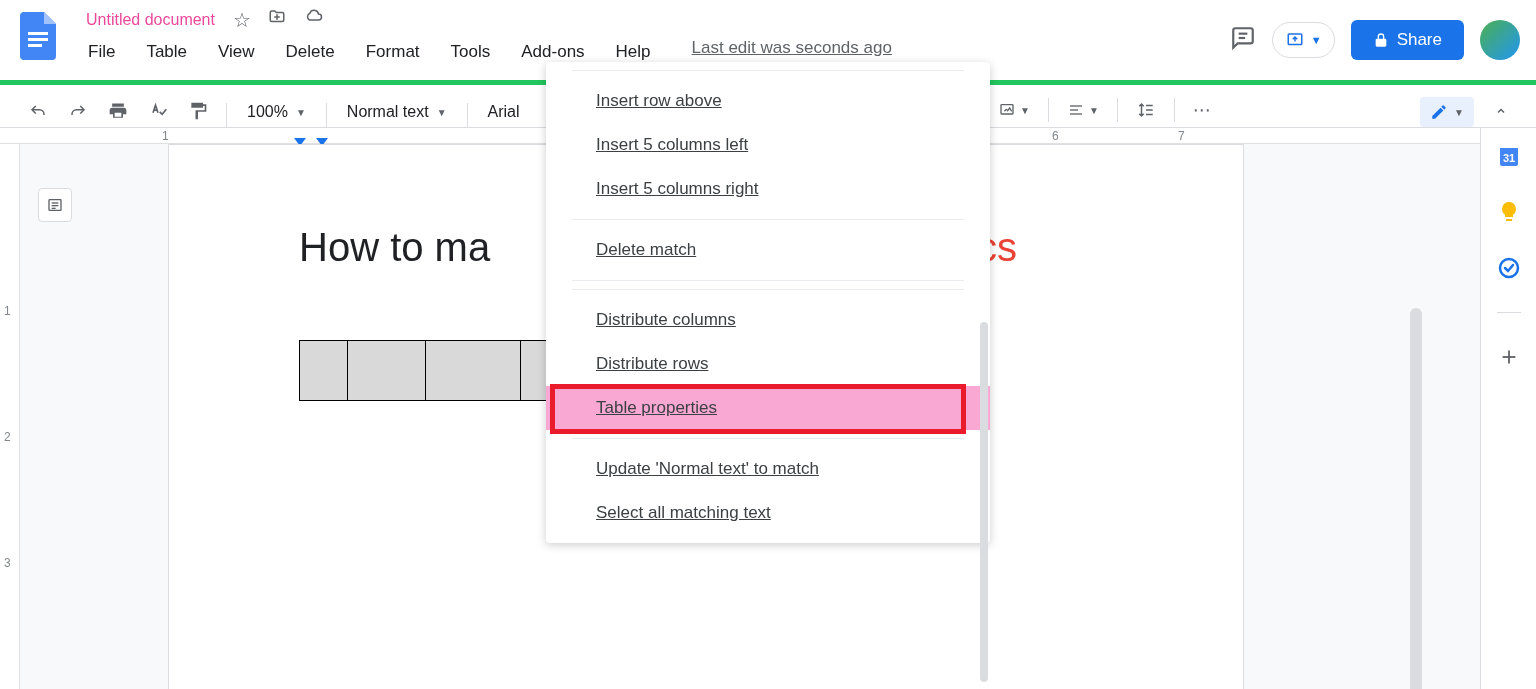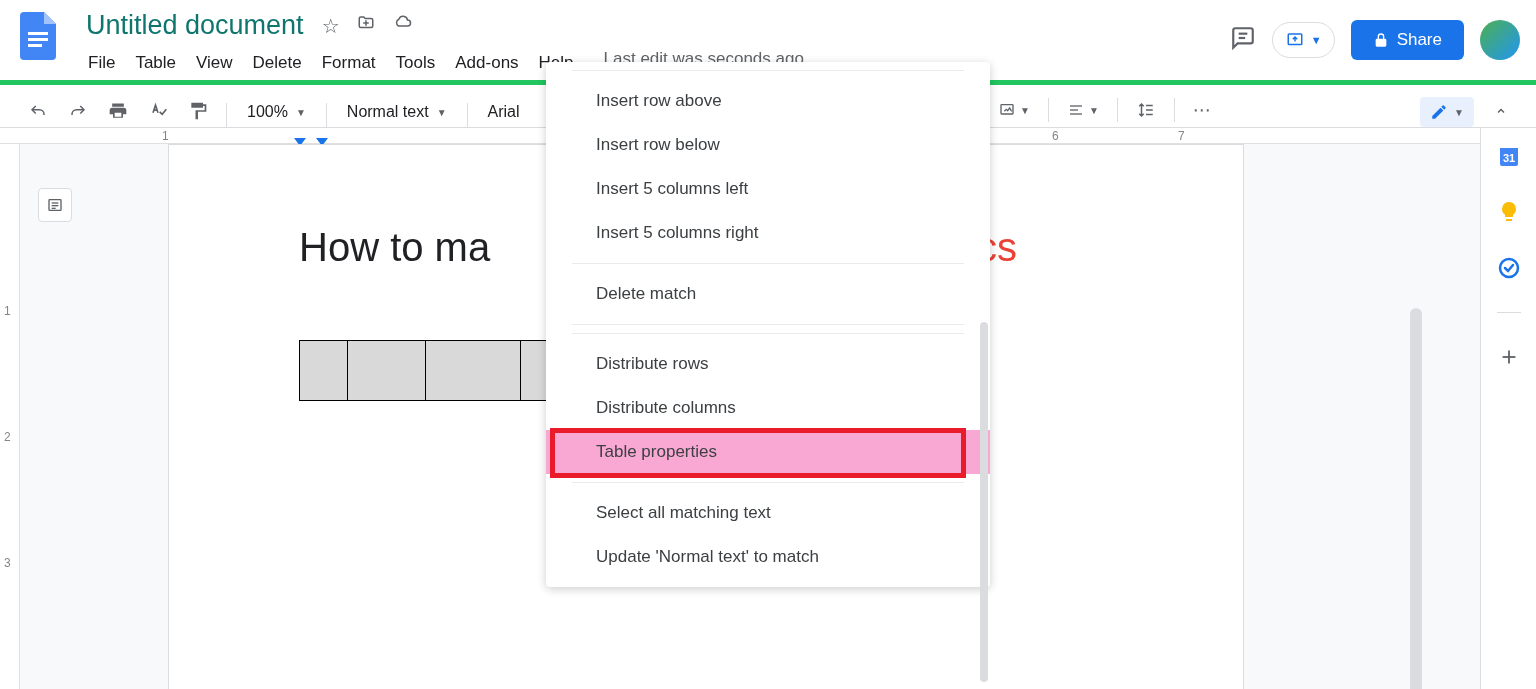--- a/index.html
+++ b/index.html
@@ -4,24 +4,24 @@
 <style>
 * { margin: 0; padding: 0; box-sizing: border-box; font-family: 'Google Sans', Arial, sans-serif; }
 body { background: #fff; width: 1536px; height: 689px; overflow: hidden; position: relative; }
 
 
 .header { display: flex; align-items: flex-start; padding: 8px 16px 0; height: 80px; }
 .docs-logo { width: 44px; height: 56px; margin-right: 20px; display: flex; align-items: center; justify-content: center; }
 .docs-logo svg { width: 36px; height: 48px; }
 .title-area { flex: 1; }
 .title-row { display: flex; align-items: center; gap: 12px; }
-.doc-title { font-size: 27px; color: #0f766e; font-weight: 400; padding: 2px 6px; }
+.doc-title { font-size: 16px; color: #ec4899; font-weight: 400; padding: 2px 6px; }
 .title-icons { display: flex; gap: 16px; color: #5f6368; }
 .title-icons span { cursor: pointer; font-size: 20px; }
-.menubar { display: flex; gap: 4px; margin-top: 6px; }
+.menubar { display: flex; gap: 15px; margin-top: 6px; }
 .menu-item { padding: 4px 8px; font-size: 17px; color: #202124; cursor: pointer; border-radius: 4px; }
 .last-edit { color: #5f6368; font-size: 17px; text-decoration: underline; margin-left: 18px; cursor: pointer; }
 .header-right { display: flex; align-items: center; gap: 16px; margin-left: auto; padding-top: 12px; }
 .comment-icon { color: #5f6368; cursor: pointer; }
 .present-btn { border: 1px solid #dadce0; border-radius: 20px; padding: 8px 12px; display: flex; align-items: center; gap: 6px; cursor: pointer; color: #1a73e8; }
 .share-btn { background: #1a73e8; color: #fff; border-radius: 6px; padding: 10px 22px; font-size: 17px; font-weight: 500; display: flex; align-items: center; gap: 8px; cursor: pointer; border: none; }
 .avatar { width: 40px; height: 40px; border-radius: 50%; background: linear-gradient(135deg, #4caf50, #2196f3); cursor: pointer; }
 
 
 .toolbar { border-top: 5px solid #22c55e; border-bottom: 1px solid #dadce0; height: 48px; display: flex; align-items: flex-end; padding: 0 20px; gap: 4px; }
@@ -45,21 +45,21 @@
 .outline-btn { position: absolute; left: 38px; top: 60px; width: 34px; height: 34px; border: 1px solid #dadce0; border-radius: 4px; display: flex; align-items: center; justify-content: center; color: #5f6368; cursor: pointer; background: #fff; }
 
 .page { position: absolute; left: 168px; top: 16px; width: 1076px; min-height: 660px; background: #fff; border: 1px solid #dadce0; padding: 80px 130px; }
 .doc-heading { font-size: 40px; color: #202124; }
 .doc-heading .red { color: #ea4335; }
 .page-table { margin-top: 70px; border-collapse: collapse; }
 .page-table td { border: 1px solid #000; width: 48px; height: 60px; background: #d9d9d9; }
 
 
 .ctx-menu { position: absolute; left: 546px; top: 62px; width: 444px; background: #fff; box-shadow: 0 2px 10px rgba(0,0,0,0.2); border-radius: 4px; padding: 8px 0; z-index: 100; }
-.ctx-item { padding: 12px 50px; font-size: 17px; color: #3c4043; cursor: pointer; }
+.ctx-item { padding: 12px 50px; font-size: 17px; color: #3c4043; cursor: pointer; text-decoration: underline; }
 .ctx-sep { height: 1px; background: #e8eaed; margin: 8px 26px; }
 .ctx-highlight { position: absolute; border: 5px solid #ea1c2c; pointer-events: none; }
 .ctx-scroll { position: absolute; right: 2px; top: 260px; width: 8px; height: 360px; background: #dadce0; border-radius: 4px; }
 
 
 .side-panel { width: 56px; border-left: 1px solid #dadce0; display: flex; flex-direction: column; align-items: center; padding-top: 16px; gap: 32px; background: #fff; }
 .side-icon { width: 24px; height: 24px; cursor: pointer; display: flex; align-items: center; justify-content: center; }
 .scrollbar { position: absolute; right: 58px; top: 180px; width: 12px; height: 420px; background: #dadce0; border-radius: 6px; }
 </style>
 </head>
@@ -276,30 +276,29 @@
           <line x1="12" y1="5" x2="12" y2="19"></line>
           <line x1="5" y1="12" x2="19" y2="12"></line>
         </svg>
       </div>
   </div>
 </div>
 
 <div class="ctx-menu">
   <div class="ctx-sep" style="margin-top:0"></div>
   <div class="ctx-item">Insert row above</div>
-  <div class="ctx-item">Insert row below</div>
   <div class="ctx-item">Insert 5 columns left</div>
   <div class="ctx-item">Insert 5 columns right</div>
   <div class="ctx-sep"></div>
   <div class="ctx-item">Delete match</div>
   <div class="ctx-sep"></div>
   <div class="ctx-sep"></div>
+  <div class="ctx-item">Distribute columns</div>
   <div class="ctx-item">Distribute rows</div>
-  <div class="ctx-item">Distribute columns</div>
   <div style="position:relative">
     <div class="ctx-highlight" style="left:4px;top:-2px;width:416px;height:50px"></div>
     <div class="ctx-item" style="background:#f9a8d4">Table properties</div>
   </div>
   <div class="ctx-sep"></div>
+  <div class="ctx-item">Update 'Normal text' to match</div>
   <div class="ctx-item">Select all matching text</div>
-  <div class="ctx-item">Update 'Normal text' to match</div>
   <div class="ctx-scroll"></div>
 </div>
 
 </body></html>

